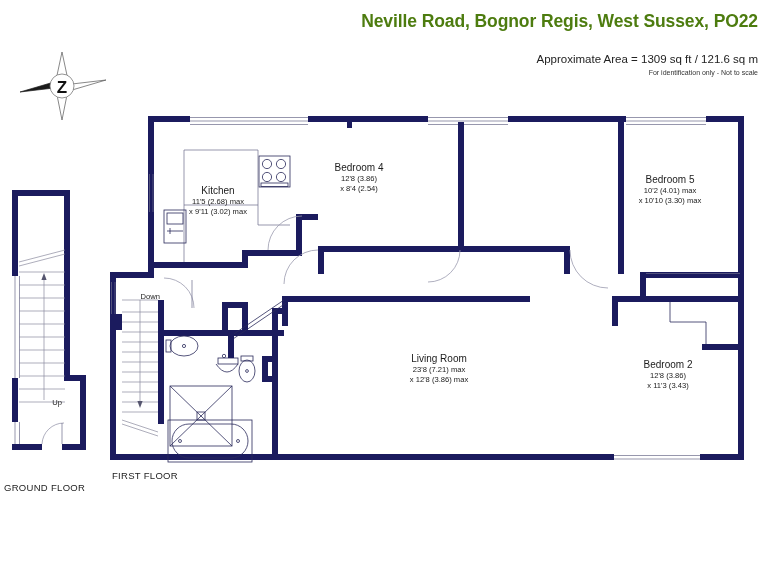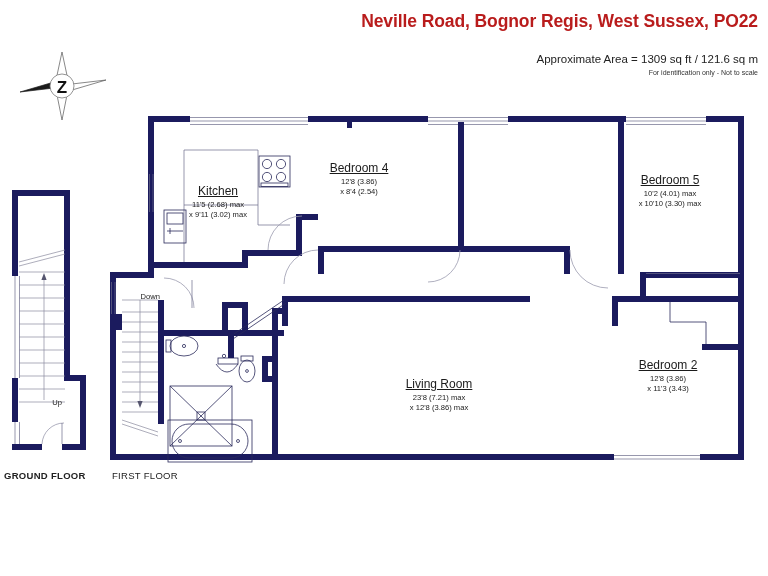--- a/index.html
+++ b/index.html
@@ -10,44 +10,44 @@
     color:#1a1a1a;
     overflow:hidden;
     position:relative;
   }
   #page{position:absolute;inset:0;}
 
   
   .header{position:absolute;right:10px;top:12px;text-align:right;width:540px;}
   .title{
     font-size:17.5px;font-weight:bold;letter-spacing:-0.1px;
-    color:#b91c1c;line-height:1.1;white-space:nowrap;
+    color:#4d7c0f;line-height:1.1;white-space:nowrap;
   }
   .subtitle{font-size:11.5px;color:#222;margin-top:22px;}
   .disclaimer-top{font-size:7px;color:#333;margin-top:4px;}
 
   
   .compass{position:absolute;left:14px;top:50px;width:96px;height:72px;}
 
   
   .floor-label{
     position:absolute;font-size:9.5px;letter-spacing:.3px;color:#222;
   }
-  #label-ground{left:4px;top:470px;font-weight:bold;}
+  #label-ground{left:4px;top:482px;}
   #label-first{left:112px;top:470px;text-align:right;}
 
   
   .plan{position:absolute;left:0;top:0;width:768px;height:500px;}
 
   
   .room{
     position:absolute;text-align:center;line-height:1.32;
     font-size:7.6px;color:#1b1b1b;white-space:nowrap;
   }
-  .room .rname{font-size:12px;text-decoration:underline;}
+  .room .rname{font-size:10px;}
   .stair-txt{
     position:absolute;font-size:7.6px;color:#1b1b1b;text-align:right;
   }
 
   
   .footer{position:absolute;left:0;top:516px;width:768px;height:60px;}
 </style>
 </head>
 <body>
 
@@ -319,21 +319,21 @@
     <div>x 8'4 (2.54)</div>
   </div>
 
 
   <div class="room" style="left:615px;top:173px;width:110px;">
     <div class="rname">Bedroom 5</div>
     <div>10'2 (4.01) max</div>
     <div>x 10'10 (3.30) max</div>
   </div>
 
-  <div class="room" style="left:384px;top:377px;width:110px;">
+  <div class="room" style="left:384px;top:352px;width:110px;">
     <div class="rname">Living Room</div>
     <div>23'8 (7.21) max</div>
     <div>x 12'8 (3.86) max</div>
   </div>
 
   <div class="room" style="left:623px;top:358px;width:90px;">
     <div class="rname">Bedroom 2</div>
     <div>12'8 (3.86)</div>
     <div>x 11'3 (3.43)</div>
   </div>

